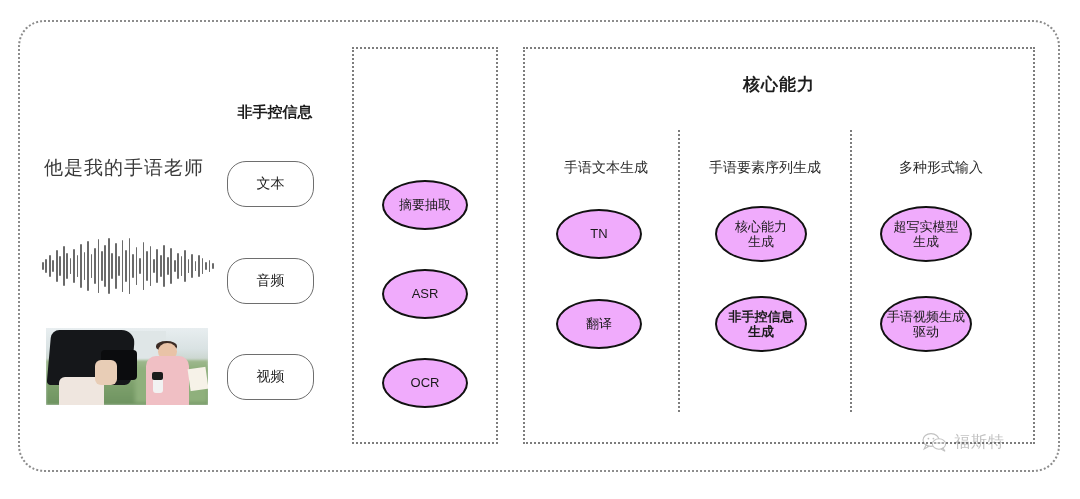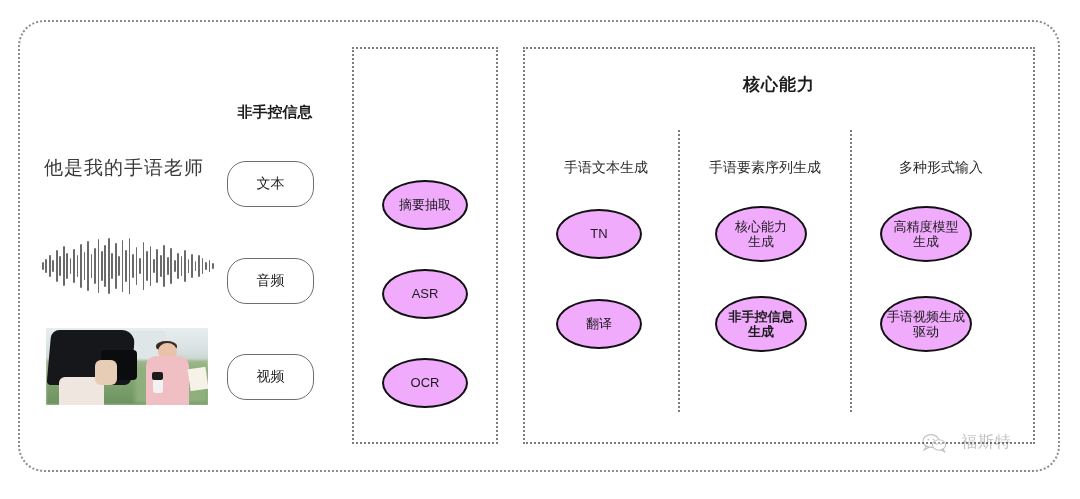--- a/index.html
+++ b/index.html
@@ -250,22 +250,22 @@
     position: absolute; left: 88%; top: 52%; width: 11%; height: 28%;
     background: #f6f2e8; transform: rotate(-8deg); filter: blur(0.6px);
   }
 
   
   #watermark {
     position: absolute;
     left: 922px;
     top: 432px;
     display: flex;
-    align-items: center;
-    gap: 13px;
+    align-items: flex-start;
+    gap: 6px;
     opacity: 0.34;
   }
   #watermark .wm-text {
     font-size: 16px;
     color: #4a4a4a;
     letter-spacing: 1px;
   }
   #watermark svg { display: block; }
 </style>
 </head>
@@ -370,21 +370,21 @@
 <div class="col-header" id="ch-3">多种形式输入</div>
 
 <div class="ellipse sm" id="e-tn">TN</div>
 <div class="ellipse sm" id="e-fanyi">翻译</div>
 
 <div class="ellipse md" id="e-shoukong">核心能力
 生成</div>
 <div class="ellipse md" id="e-feishoukong">非手控信息
 生成</div>
 
-<div class="ellipse md" id="e-chaoxieshi">高精度模型
+<div class="ellipse md" id="e-chaoxieshi">超写实模型
 生成</div>
 <div class="ellipse md" id="e-gaojingdu">手语视频生成
 驱动</div>
 
 <div id="watermark">
   <span>
     <svg width="26" height="20" viewBox="0 0 26 20">
       <ellipse cx="9" cy="8" rx="8" ry="6.4" fill="none" stroke="#4a4a4a" stroke-width="1.1"></ellipse>
       <path d="M4 13 L2.2 17 L6.6 14.4 Z" fill="none" stroke="#4a4a4a" stroke-width="1.1"></path>
       <circle cx="6.4" cy="6.6" r="0.9" fill="#4a4a4a"></circle>

